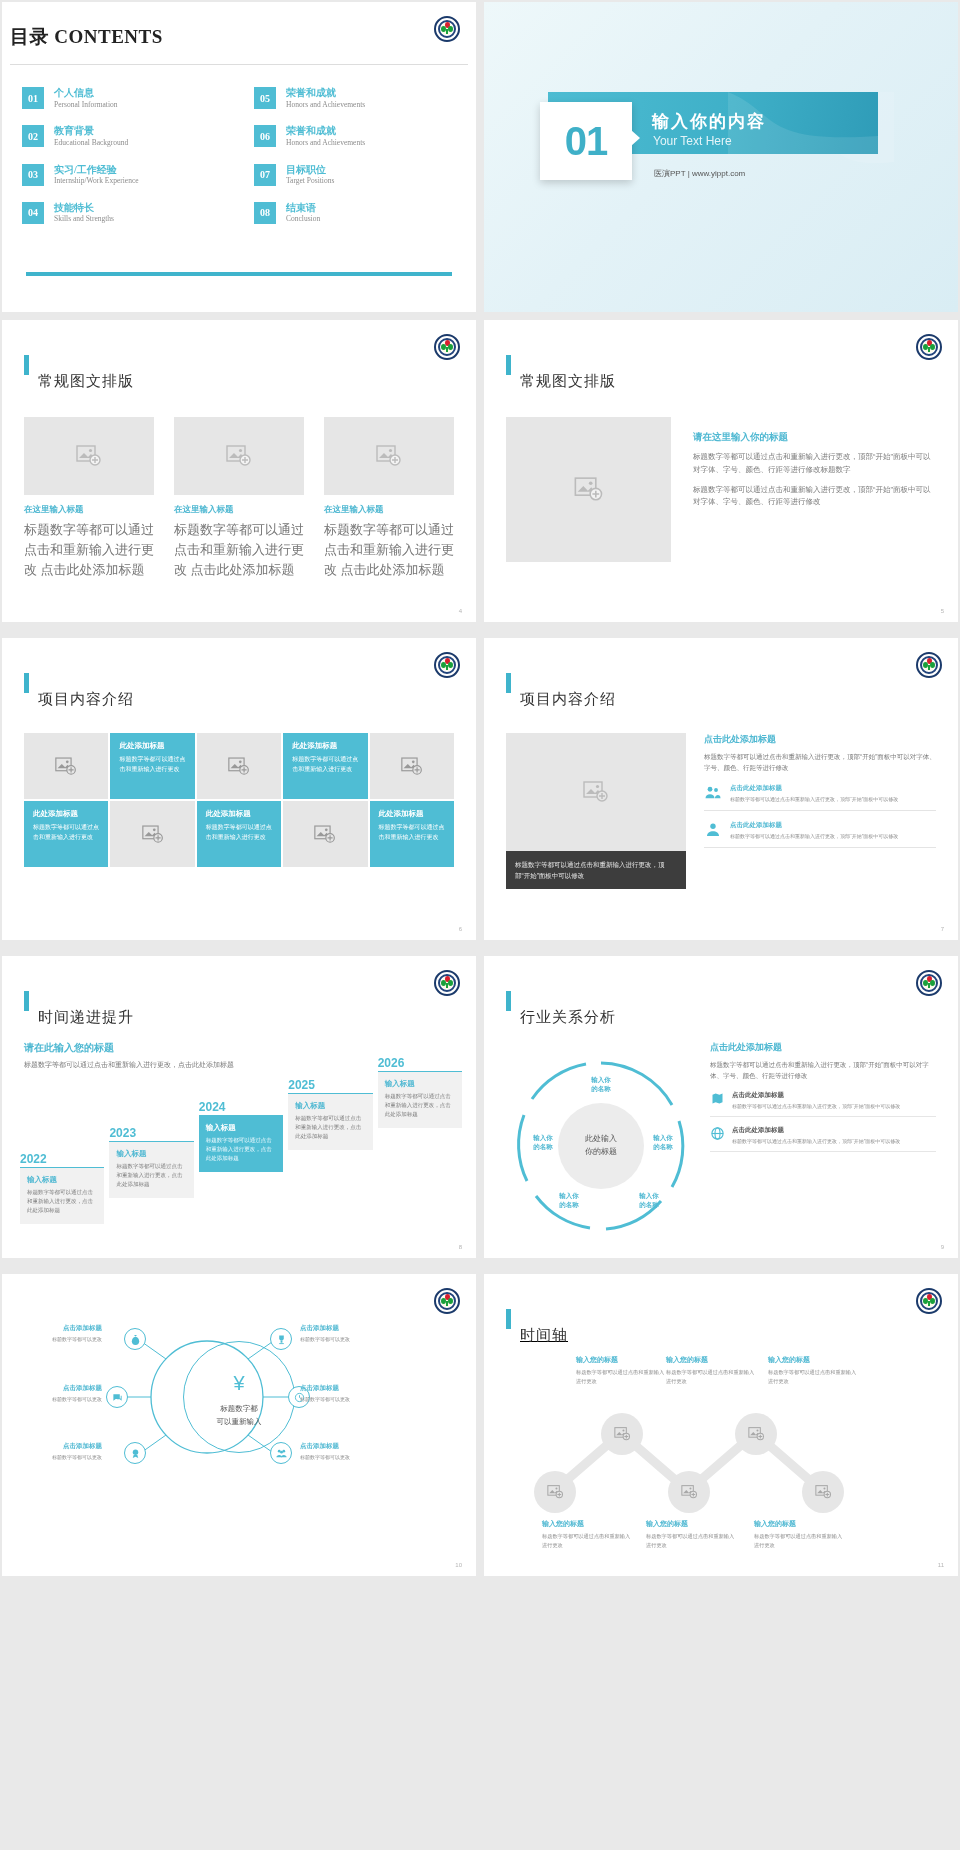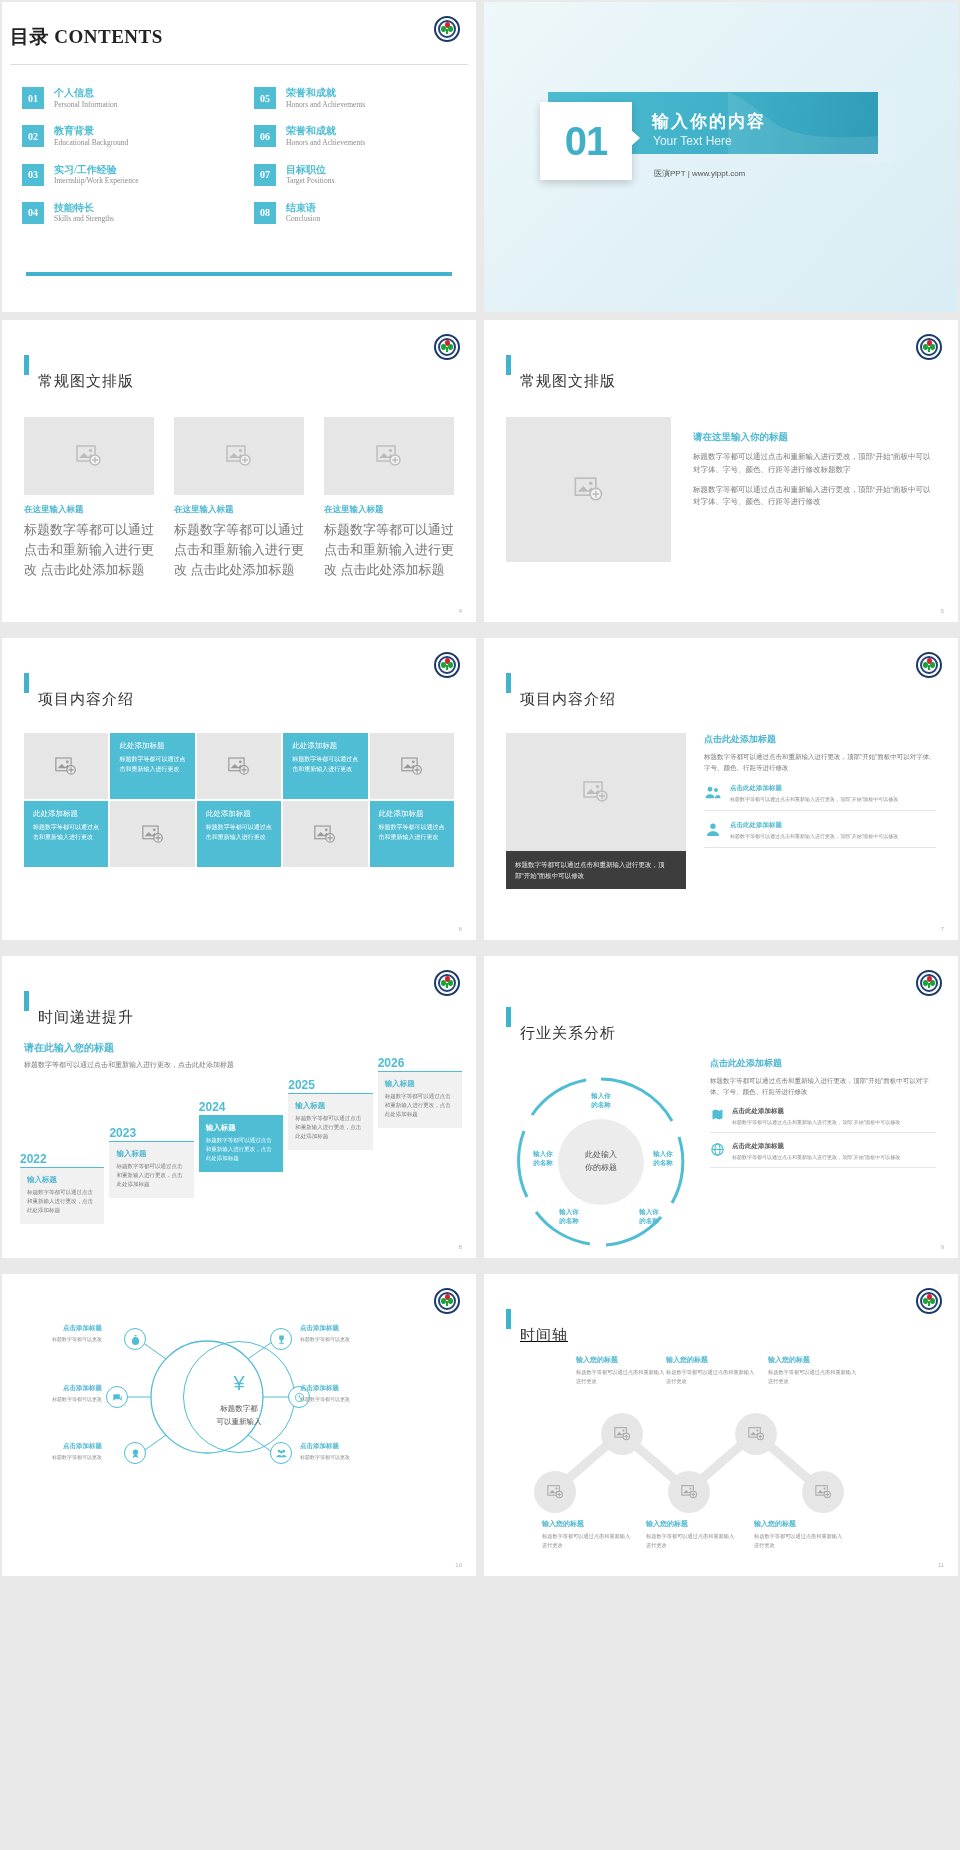--- a/index.html
+++ b/index.html
@@ -76,21 +76,21 @@
   .s4 .tx h3 { font-size:9.5px; color:#4fb8d2; font-weight:bold; margin-top:14px; }
   .s4 .tx p { font-size:7.5px; color:#7a7a7a; line-height:1.7; margin-top:7px; }
 
   
   .s5 { padding:18px 22px; }
   .s5 .mosaic { margin-top:24px; display:grid; grid-template-columns:repeat(5,1fr);
                 grid-template-rows:66px 66px; gap:2px; }
   .s5 .tile { position:relative; display:flex;align-items:center;justify-content:center; }
   .s5 .tile.img { background:#e6e6e6; }
   .s5 .tile.txt { background:#4fbdd4; color:#fff; padding:8px 9px; display:block; }
-  .s5 .tile.txt .h { font-size:7.5px; font-weight:normal; }
+  .s5 .tile.txt .h { font-size:7.5px; font-weight:bold; }
   .s5 .tile.txt .b { font-size:6px; line-height:1.6; margin-top:4px; }
 
   
   .s6 { padding:18px 22px; }
   .s6 .row { margin-top:24px; display:flex; gap:18px; }
   .s6 .left { width:180px; flex:none; }
   .s6 .imgph { height:118px; }
   .s6 .cap { background:#3d3d3d; color:#e8e8e8; font-size:6.5px; line-height:1.7; padding:8px 9px; }
   .s6 .rt h3 { font-size:9px; font-weight:bold; color:#4fb8d2; }
   .s6 .rt p  { font-size:6.5px; color:#7a7a7a; line-height:1.75; margin-top:5px; }
@@ -110,21 +110,21 @@
   .s7 .yr .y { font-size:12px; font-weight:bold; color:#4fbdd4; }
   .s7 .yr .ln { border-top:1.5px solid #4fbdd4; margin-top:1px; }
   .s7 .yr .card { background:#f1f1f1; padding:7px 7px 9px; }
   .s7 .yr.on .card { background:#4fbdd4; }
   .s7 .yr .h { font-size:7.5px; font-weight:bold; color:#4fb8d2; }
   .s7 .yr.on .h { color:#fff; }
   .s7 .yr .b { font-size:5.5px; color:#7d7d7d; line-height:1.65; margin-top:3px; }
   .s7 .yr.on .b { color:#eefaff; }
 
   
-  .s8 { padding:34px 22px; }
+  .s8 { padding:18px 22px; }
   .s8 .wrap { margin-top:14px; display:flex; gap:14px; }
   .s8 .dia { width:190px; height:210px; position:relative; flex:none; }
   .s8 .dia .lbl { position:absolute; font-size:6.5px; color:#4fb8d2; font-weight:bold;
                   text-align:center; line-height:1.45; width:46px; }
   .s8 .dia .core { position:absolute; left:52px; top:62px; width:86px; height:86px;
                    border-radius:50%; background:#ececec; display:flex; align-items:center;
                    justify-content:center; text-align:center; font-size:8px; color:#555; line-height:1.6; }
   .s8 .rt h3 { font-size:9px; font-weight:bold; color:#4fb8d2; }
   .s8 .rt p  { font-size:6.5px; color:#7a7a7a; line-height:1.75; margin-top:5px; }
   .s8 .li { display:flex; gap:7px; align-items:flex-start; margin-top:9px;

